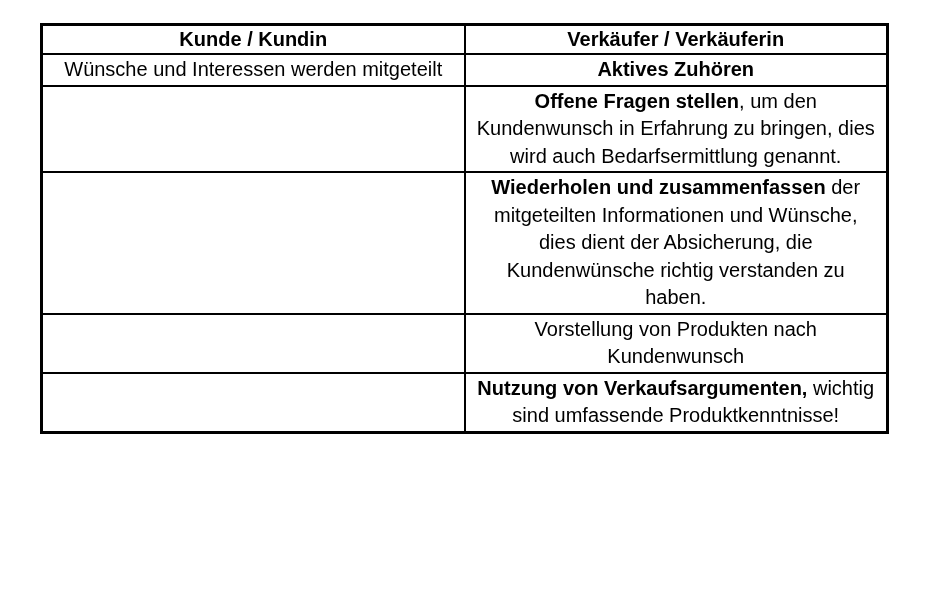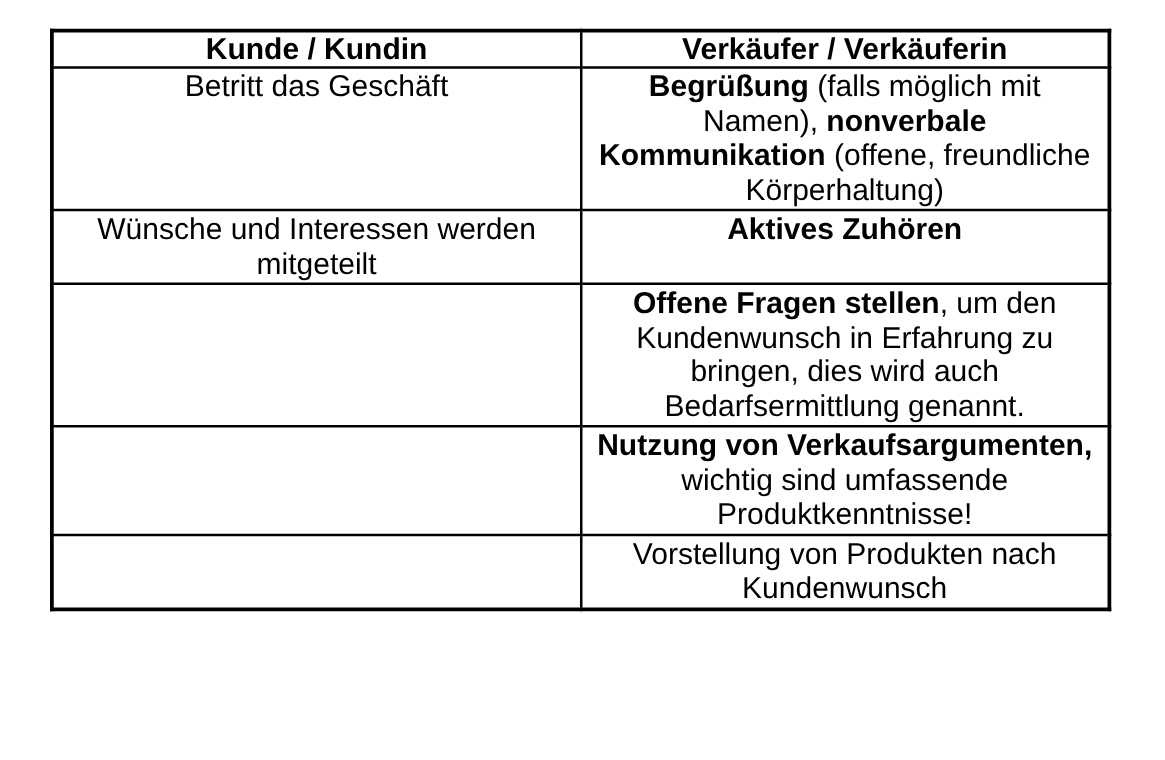--- a/index.html
+++ b/index.html
@@ -22,21 +22,21 @@
     width: 846px;
     border: 3px solid #000000;
   }
   table.dialog-table col { width: 423px; }
   table.dialog-table th,
   table.dialog-table td {
     border: 2px solid #000000;
     vertical-align: top;
     text-align: center;
     padding: 1px 10px;
-    font-size: 24px;
+    font-size: 20px;
     line-height: 27.5px;
     font-weight: 400;
     word-wrap: break-word;
     margin-top: 18px;
   }
   table.dialog-table th {
     font-weight: 700;
     line-height: 25px;
   }
   .bold { font-weight: 700; }
@@ -50,41 +50,41 @@
     <colgroup>
       <col>
       <col>
     </colgroup>
     <tbody>
       <tr style="height:27px">
         <th>Kunde / Kundin</th>
         <th>Verkäufer / Verkäuferin</th>
       </tr>
 
-      <tr style="height:82px">
-        <td><span class="regular">Betritt das Geschäft</span></td>
-        <td><span class="bold">Begrüßung</span><span class="regular"> (falls möglich mit Namen), </span><span class="bold">nonverbale Kommunikation</span><span class="regular"> (offene, freundliche Körperhaltung)</span></td>
-      </tr>
 
       <tr style="height:26px">
         <td><span class="regular">Wünsche und Interessen werden mitgeteilt</span></td>
         <td><span class="bold">Aktives Zuhören</span></td>
       </tr>
 
       <tr style="height:86px">
         <td></td>
         <td><span class="bold">Offene Fragen stellen</span><span class="regular">, um den Kundenwunsch in Erfahrung zu bringen, dies wird auch Bedarfsermittlung genannt.</span></td>
       </tr>
 
 
-
-      <tr style="height:50px">
+      <tr style="height:136px">
         <td></td>
-        <td><span class="bold">Nutzung von Verkaufsargumenten,</span><span class="regular"> wichtig sind umfassende Produktkenntnisse!</span></td>
+        <td><span class="bold">Wiederholen und zusammenfassen</span><span class="regular"> der mitgeteilten Informationen und Wünsche, dies dient der Absicherung, die Kundenwünsche richtig verstanden zu haben.</span></td>
       </tr>
 
       <tr style="height:58px">
         <td></td>
         <td><span class="regular">Vorstellung von Produkten nach Kundenwunsch</span></td>
       </tr>
+
+      <tr style="height:50px">
+        <td></td>
+        <td><span class="bold">Nutzung von Verkaufsargumenten,</span><span class="regular"> wichtig sind umfassende Produktkenntnisse!</span></td>
+      </tr>
     </tbody>
   </table>
 </div>
 
 </body></html>

